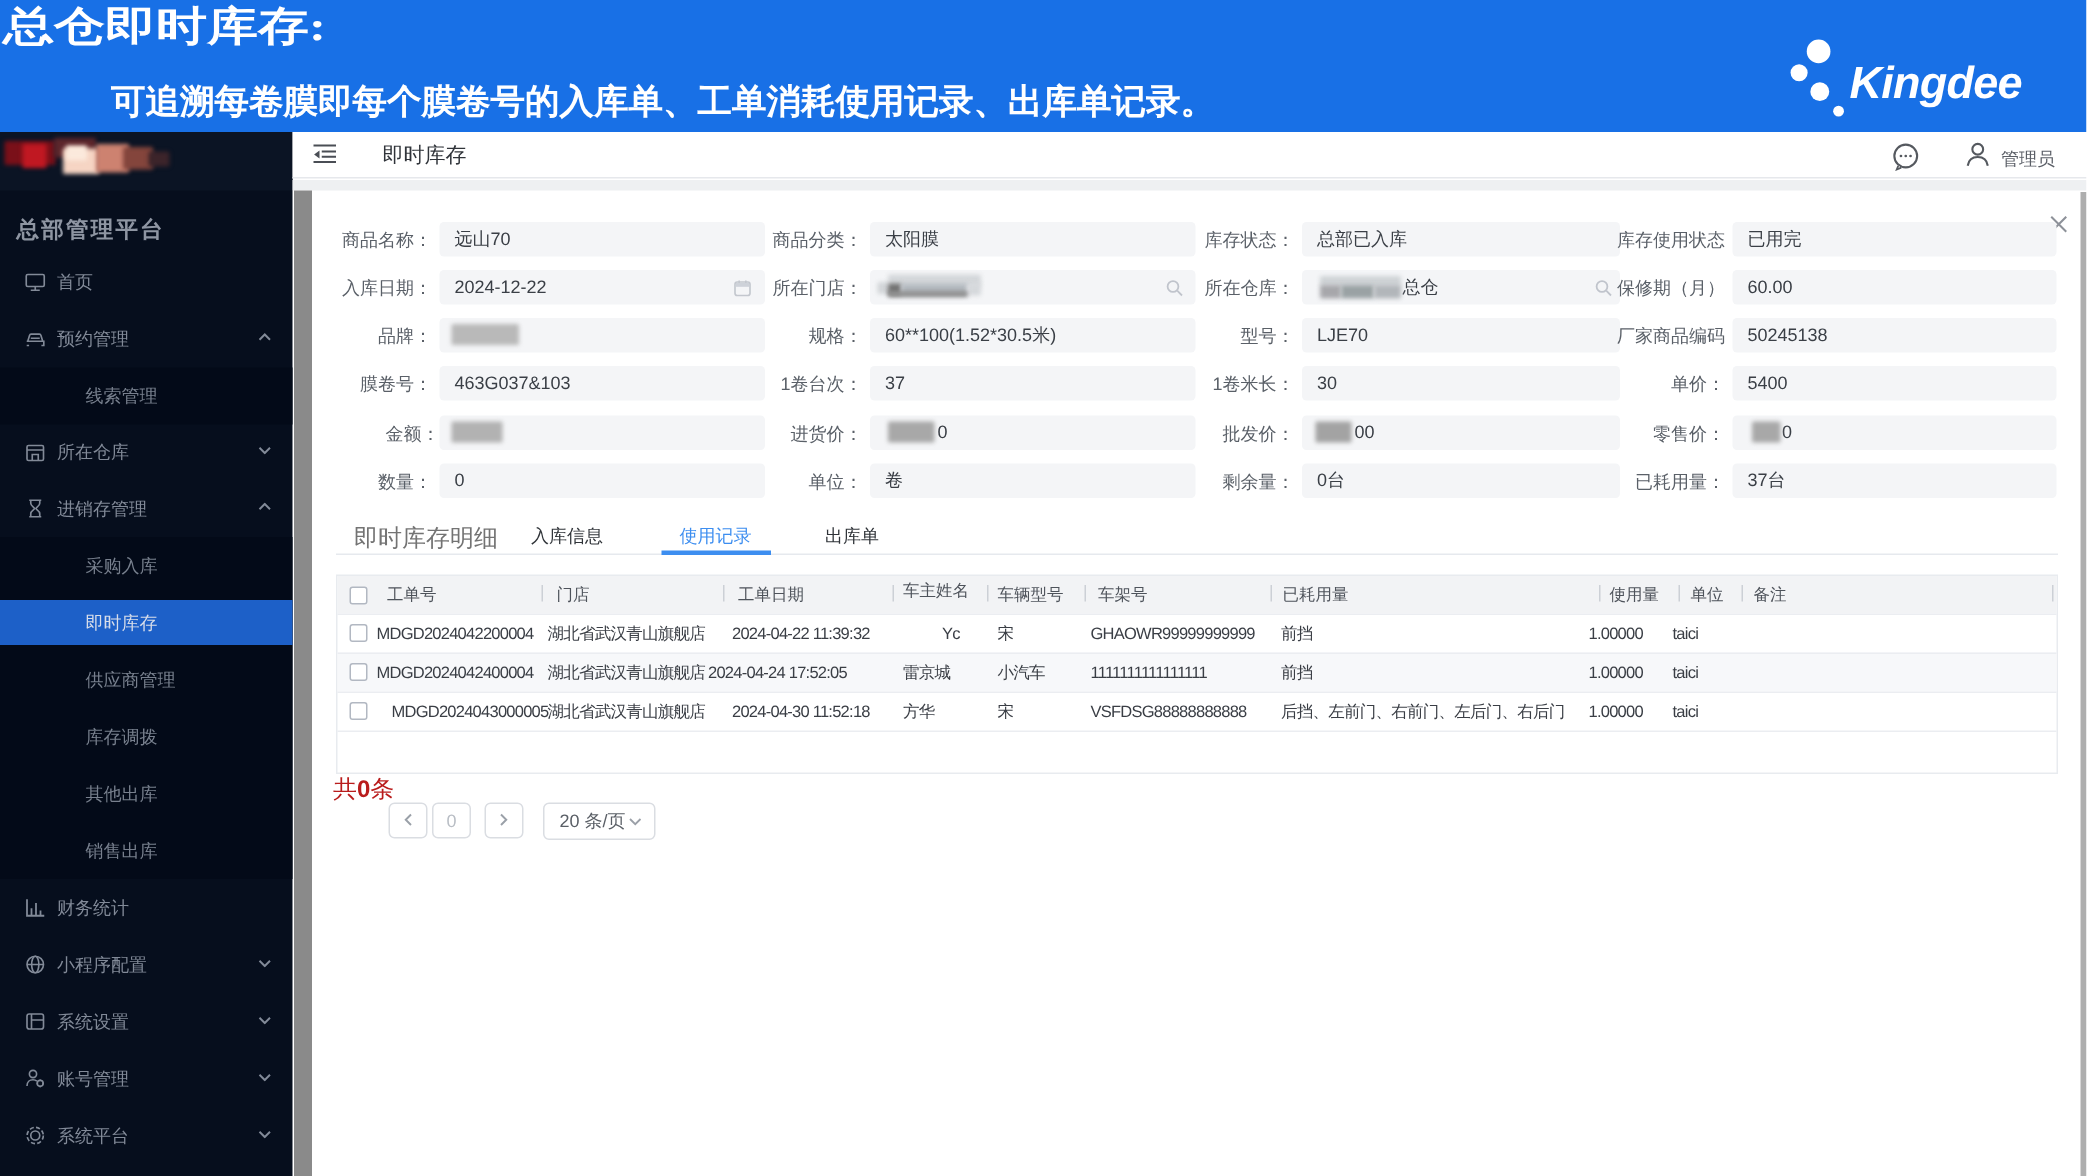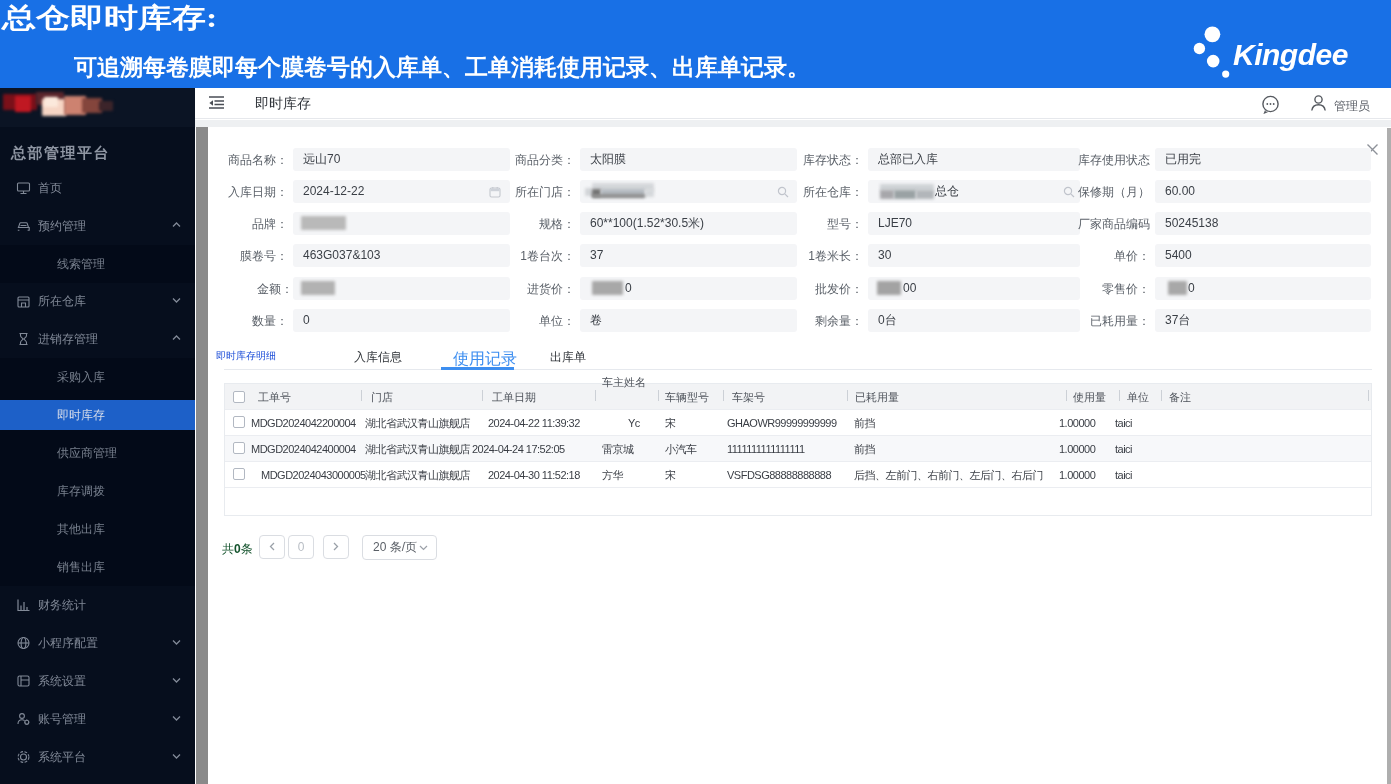--- a/index.html
+++ b/index.html
@@ -222,40 +222,40 @@
   </svg>
 <svg class="a" style="left:777px;top:186px" width="12" height="12" viewBox="0 0 12 12" fill="none" stroke="#c0c4cc" stroke-width="1.2">
     <circle cx="5" cy="5" r="3.6"></circle>
     <path d="M7.8 7.8L11 11"></path>
   </svg>
 <svg class="a" style="left:1063px;top:186px" width="12" height="12" viewBox="0 0 12 12" fill="none" stroke="#c0c4cc" stroke-width="1.2">
     <circle cx="5" cy="5" r="3.6"></circle>
     <path d="M7.8 7.8L11 11"></path>
   </svg>
 
-<div class="a" style="left:216px;top:349px;font-size:10px;color:#1d4ed8">即时库存明细</div>
+<div class="a" style="left:236px;top:349px;font-size:16px;color:#737373">即时库存明细</div>
 <div class="a" style="left:354px;top:349px;font-size:12px;color:#2f3338">入库信息</div>
-<div class="a" style="left:453px;top:349px;font-size:16px;color:#3d8ef0">使用记录</div>
+<div class="a" style="left:453px;top:349px;font-size:12px;color:#3d8ef0">使用记录</div>
 <div class="a" style="left:550px;top:349px;font-size:12px;color:#2f3338">出库单</div>
 <div class="a" style="left:224px;top:369px;width:1148px;height:1px;background:#e6e9ee"></div>
 <div class="a" style="left:441px;top:367px;width:73px;height:3px;background:#3d8ef0"></div>
 
 <div class="a" style="left:224px;top:383px;width:1148px;height:133px;border:1px solid #e8ebef;background:#fff"></div>
 <div class="a" style="left:225px;top:384px;width:1146px;height:25px;background:#f2f3f5"></div>
 <div class="a" style="left:225px;top:435px;width:1146px;height:26px;background:#f7f8fa"></div>
 <div class="a" style="left:225px;top:409px;width:1146px;height:1px;background:#ebedf1"></div>
 <div class="a" style="left:225px;top:435px;width:1146px;height:1px;background:#ebedf1"></div>
 <div class="a" style="left:225px;top:461px;width:1146px;height:1px;background:#ebedf1"></div>
 <div class="a" style="left:225px;top:487px;width:1146px;height:1px;background:#ebedf1"></div>
 
 <div class="cb" style="top:391px"></div>
 <div class="th" style="left:258px;top:391px">工单号</div>
 <div class="th" style="left:371px;top:391px">门店</div>
 <div class="th" style="left:492px;top:391px">工单日期</div>
-<div class="th" style="left:602px;top:376px">车主姓名</div>
+<div class="th" style="left:602px;top:388px">车主姓名</div>
 <div class="th" style="left:665px;top:391px">车辆型号</div>
 <div class="th" style="left:732px;top:391px">车架号</div>
 <div class="th" style="left:855px;top:391px">已耗用量</div>
 <div class="th" style="left:1073px;top:391px">使用量</div>
 <div class="th" style="left:1127px;top:391px">单位</div>
 <div class="th" style="left:1169px;top:391px">备注</div>
 <div class="sep" style="left:361px"></div>
 <div class="sep" style="left:482px"></div>
 <div class="sep" style="left:595px"></div>
 <div class="sep" style="left:658px"></div>
@@ -290,21 +290,21 @@
 <div class="td" style="left:261px;top:469px">MDGD2024043000005</div>
 <div class="td" style="left:365px;top:469px">湖北省武汉青山旗舰店</div>
 <div class="td" style="left:488px;top:469px">2024-04-30 11:52:18</div>
 <div class="td" style="left:602px;top:469px">方华</div>
 <div class="td" style="left:665px;top:469px">宋</div>
 <div class="td" style="left:727px;top:469px">VSFDSG88888888888</div>
 <div class="td" style="left:854px;top:469px">后挡、左前门、右前门、左后门、右后门</div>
 <div class="td" style="left:1059px;top:469px">1.00000</div>
 <div class="td" style="left:1115px;top:469px">taici</div>
 
-<div class="a" style="left:222px;top:541px;font-size:12px;color:#14532d">共<b>0</b>条</div>
+<div class="a" style="left:222px;top:516px;font-size:16px;color:#b91c1c">共<b>0</b>条</div>
 <div class="pbtn" style="left:259px"><svg width="8" height="9" viewBox="0 0 8 9" fill="none" stroke="#9aa0a8" stroke-width="1.3">
       <path d="M6 1L2.5 4.5L6 8"></path>
     </svg></div>
 <div class="pbtn" style="left:288px">0</div>
 <div class="pbtn" style="left:323px"><svg width="8" height="9" viewBox="0 0 8 9" fill="none" stroke="#9aa0a8" stroke-width="1.3">
       <path d="M2 1l3.5 3.5L2 8"></path>
     </svg></div>
 <div class="a" style="left:362px;top:535px;width:75px;height:25px;border:1px solid #dadde2;border-radius:4px;background:#fff;font-size:12px;color:#5a5f66;line-height:22px;text-align:left;padding-left:10px">20 条/页<svg style="position:absolute;right:8px;top:9px" width="9" height="6" viewBox="0 0 9 6" fill="none" stroke="#9ba0a8" stroke-width="1.2">
       <path d="M1 1l3.5 3.5L8 1"></path>
     </svg></div>

